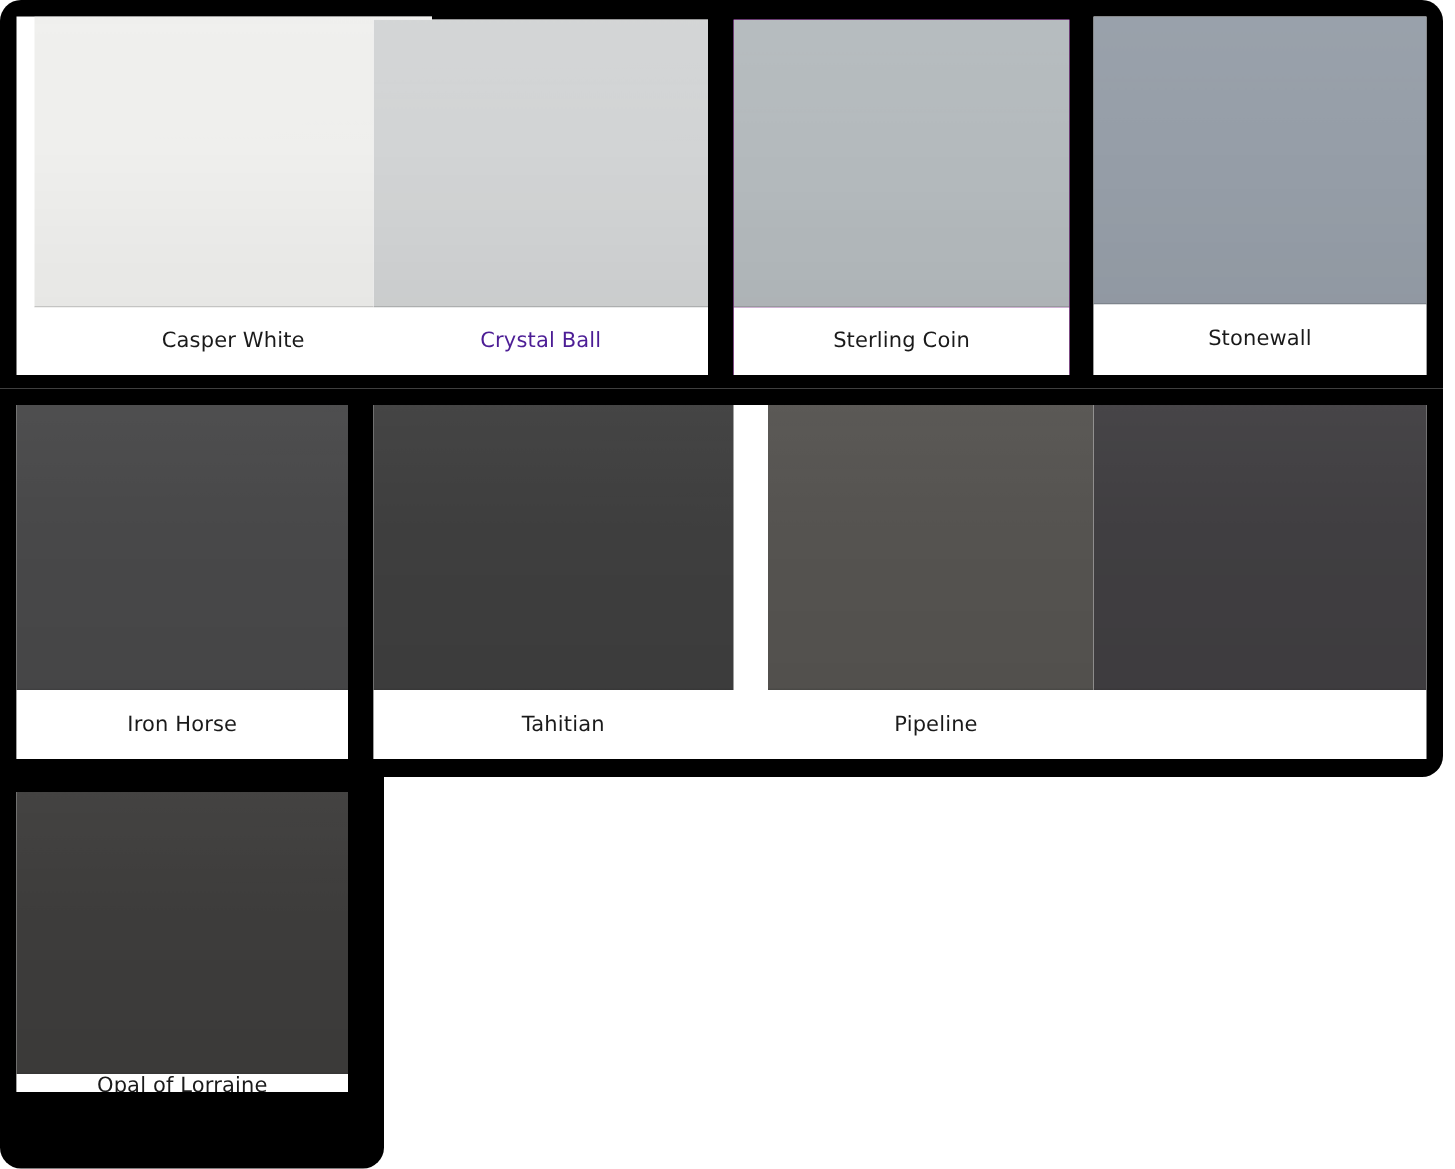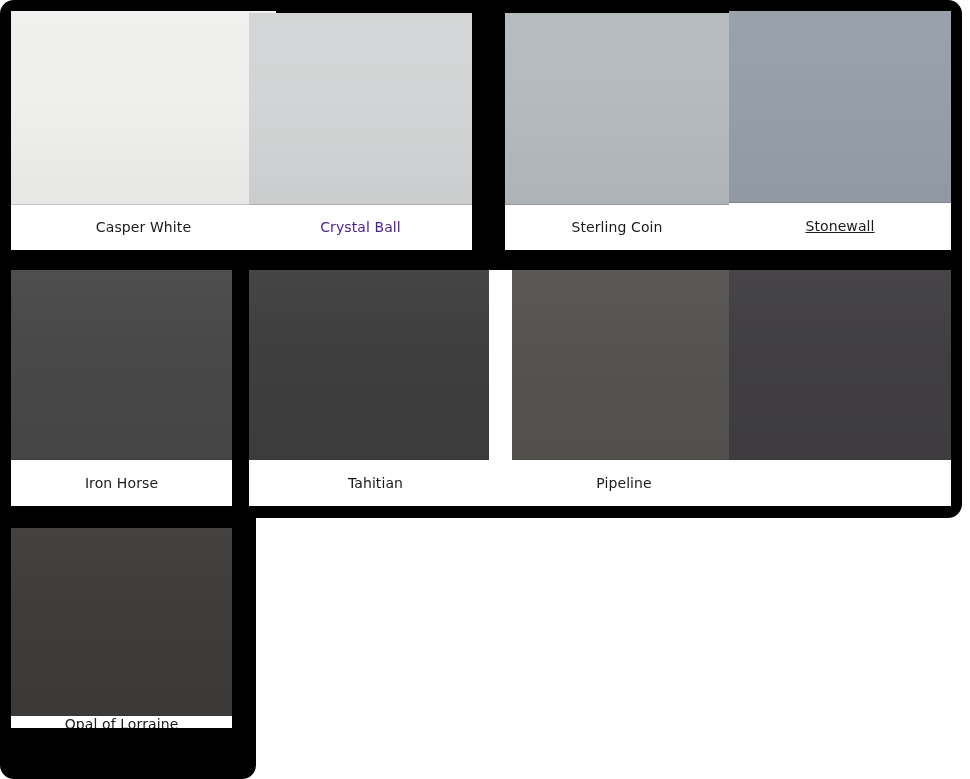--- a/index.html
+++ b/index.html
@@ -92,42 +92,42 @@
 </head>
 <body>
 
 <div class="palette">
 
   <div class="row-backing row-0"></div>
   <div class="row-backing row-1"></div>
   <div class="row-backing row-2"></div>
 
   <div class="cards-layer">
-      <div class="card" style="left: 11px; top: 11px; width: 265px; height: 239px; background: rgb(255, 255, 255);">
+      <div class="card" style="left: 11px; top: 11px; width: 265px; height: 239px; background: rgb(255, 255, 255); padding-left: 12px;">
         <div class="swatch" style="height: 194px; background-color: rgb(239, 239, 237);"></div>
         <div class="label-strip">
           <div class="label-text" style="color: rgb(26, 26, 26);">Casper White</div>
         </div>
       </div>
       <div class="card" style="left: 249px; top: 13px; width: 223px; height: 237px; background: rgb(255, 255, 255);">
         <div class="swatch" style="height: 192px; background-color: rgb(210, 212, 213);"></div>
         <div class="label-strip">
           <div class="label-text" style="color: #4c1d95;">Crystal Ball</div>
         </div>
       </div>
-      <div class="card" style="left: 489px; top: 13px; width: 224px; height: 237px; background: #a21caf; margin-left: 16px;">
+      <div class="card" style="left: 489px; top: 13px; width: 224px; height: 237px; background: #a21caf;">
         <div class="swatch" style="height: 192px; background-color: rgb(180, 186, 189);"></div>
         <div class="label-strip">
           <div class="label-text" style="color: rgb(26, 26, 26);">Sterling Coin</div>
         </div>
       </div>
       <div class="card" style="left: 729px; top: 11px; width: 222px; height: 239px; background: rgb(255, 255, 255);">
         <div class="swatch" style="height: 192px; background-color: rgb(150, 158, 168);"></div>
         <div class="label-strip">
-          <div class="label-text" style="color: rgb(26, 26, 26); text-decoration: underline;">Stonewall</div>
+          <div class="label-text" style="color: rgb(26, 26, 26);">Stonewall</div>
         </div>
       </div>
       <div class="card" style="left: 11px; top: 270px; width: 221px; height: 236px; background: rgb(255, 255, 255);">
         <div class="swatch" style="height: 190px; background-color: rgb(72, 72, 73);"></div>
         <div class="label-strip">
           <div class="label-text" style="color: rgb(26, 26, 26);">Iron Horse</div>
         </div>
       </div>
       <div class="card" style="left: 249px; top: 270px; width: 253px; height: 236px; background: rgb(255, 255, 255);">
         <div class="swatch" style="height: 190px; background-color: rgb(62, 62, 62);"></div>

